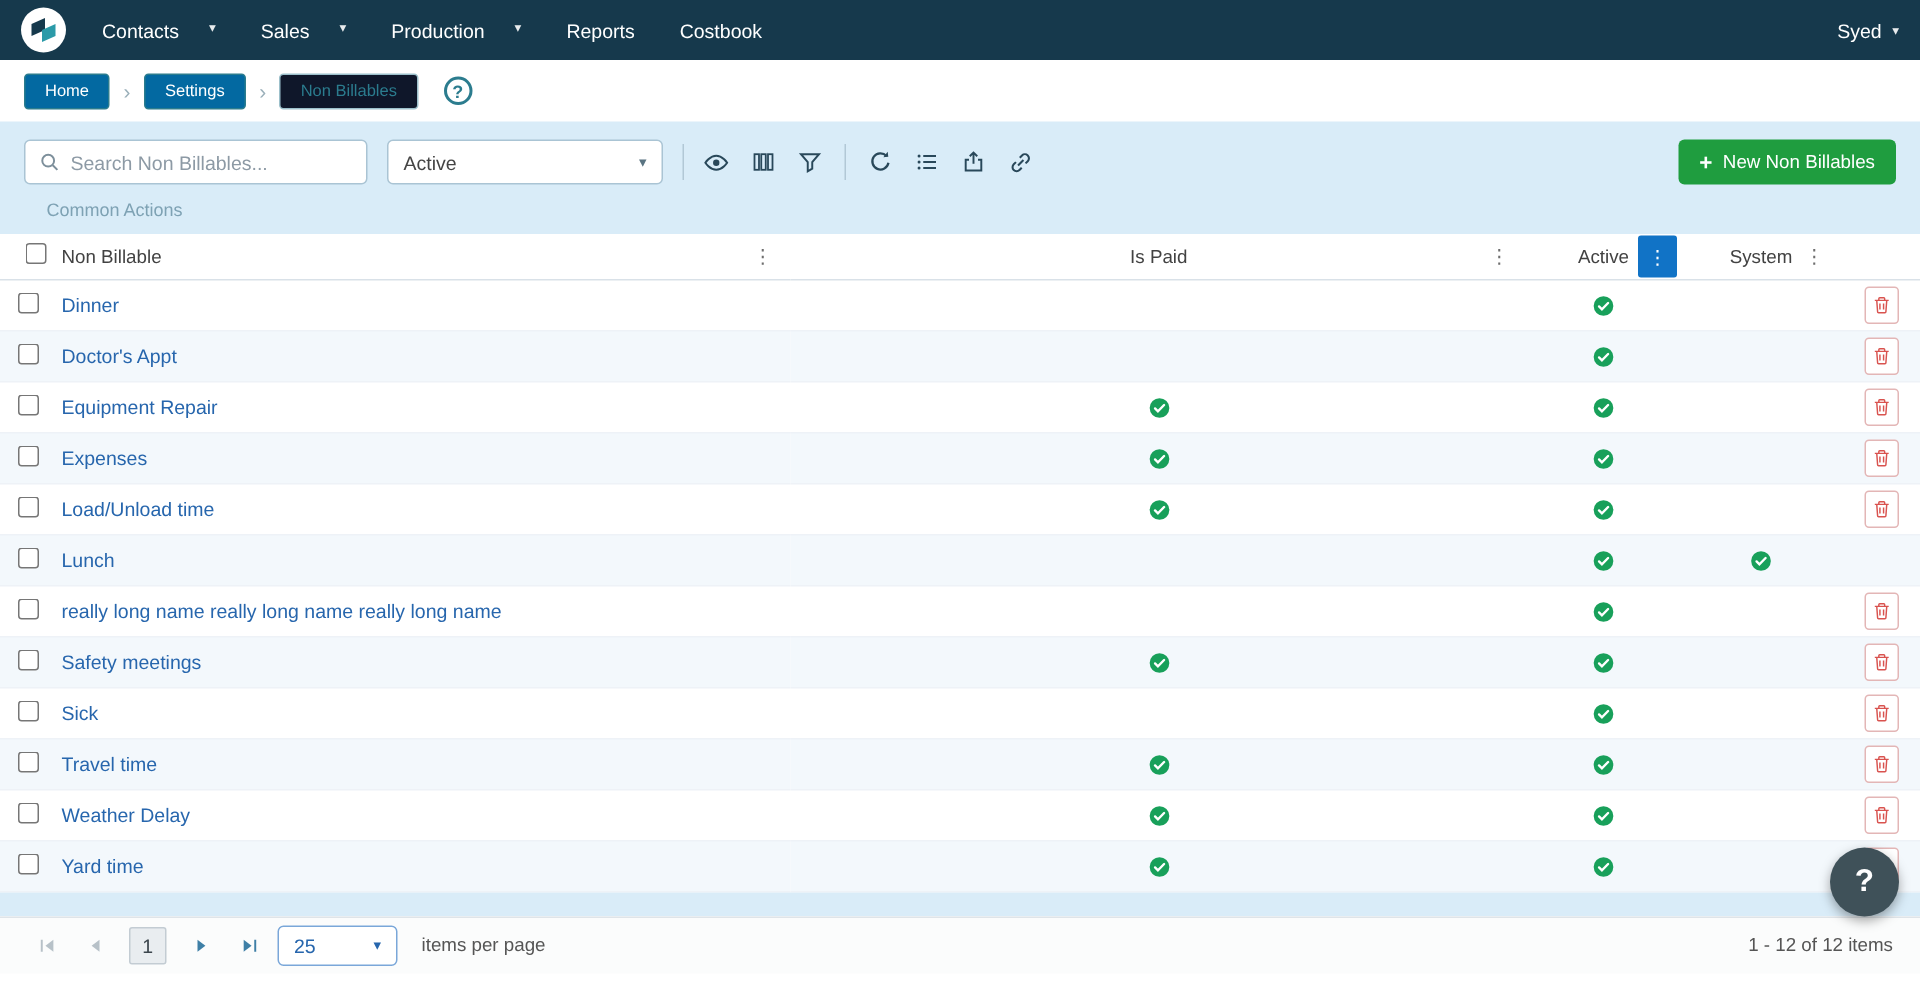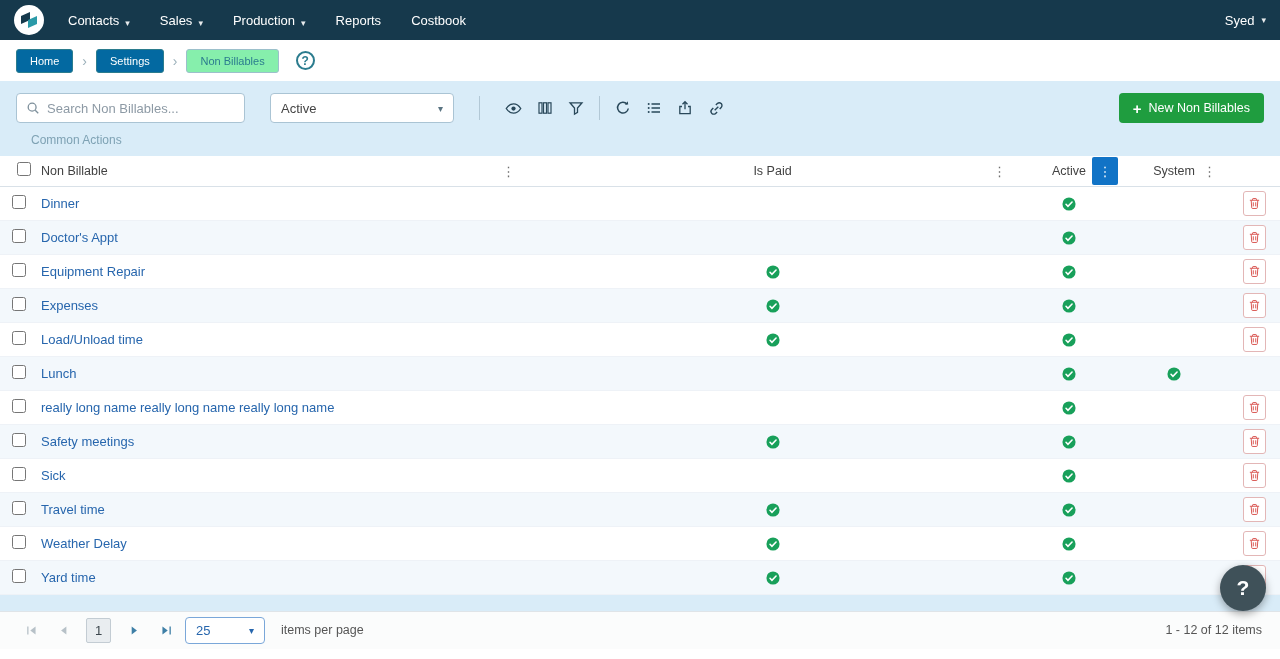--- a/index.html
+++ b/index.html
@@ -4,37 +4,37 @@
 <style>
   * { box-sizing: border-box; margin: 0; padding: 0; }
   html,body { width:1280px; height:659px; overflow:hidden; background:#fff;
     font-family:"Liberation Sans", sans-serif; }
   .page { position:relative; width:1280px; height:659px; background:#fff; }
 
   
   .topbar { height:40px; background:#16394c; display:flex; align-items:center; padding:0 14px; color:#fff; }
   .logo-wrap { width:30px; height:30px; border-radius:50%; background:#fff; display:flex; align-items:center; justify-content:center; margin-right:24px; }
   .nav-items { display:flex; align-items:center; gap:30px; }
-  .nav-item { display:flex; align-items:flex-end; gap:6px; font-size:13px; cursor:pointer; }
+  .nav-item { display:flex; align-items:flex-start; gap:20px; font-size:13px; cursor:pointer; }
   .nav-caret { font-size:9px; opacity:.9; }
   .topbar .spacer { flex:1; }
   .user-menu { display:flex; align-items:center; gap:7px; font-size:13px; cursor:pointer; }
 
   
   .crumbbar { height:41px; background:#fff; display:flex; align-items:center; padding:0 16px; gap:9px; }
   .crumb-btn { font-size:11px; padding:5px 13px; border-radius:3px; border:1px solid #2b7c8e;
     background:#0369a1; color:#fff; cursor:pointer; font-family:inherit; }
-  .crumb-btn.outline { background:#86efac; color:#2b7c8e; border-color:#9cc0cb; }
+  .crumb-btn.outline { background:#0f172a; color:#2b7c8e; border-color:#9cc0cb; }
   .crumb-sep { color:#9bb0ba; font-size:14px; line-height:1; }
   .crumb-help { width:19px; height:19px; border:2px solid #2b7c8e; border-radius:50%; color:#2b7c8e;
     font-size:12px; font-weight:bold; display:flex; align-items:center; justify-content:center; margin-left:8px; cursor:pointer; }
 
   
   .band-top { background:#d9ecf8; padding:12px 16px 0 16px; height:75px; }
-  .toolbar-row { display:flex; align-items:center; gap:25px; }
+  .toolbar-row { display:flex; align-items:center; gap:13px; }
   .search-box { width:229px; height:30px; background:#fff; border:1px solid #aac4d4; border-radius:4px;
     display:flex; align-items:center; padding:0 9px; gap:7px; }
   .search-box input { border:none; outline:none; flex:1; font-size:13px; color:#333; font-family:inherit; background:transparent; }
   .search-box input::placeholder { color:#8d9aa5; }
   .dropdown { height:30px; background:#fff; border:1px solid #aac4d4; border-radius:4px;
     display:flex; align-items:center; justify-content:space-between; padding:0 10px; font-size:13px; color:#444; cursor:pointer; }
   .dd-status { width:184px; }
   .dd-caret { font-size:10px; color:#5a7482; }
   .tool-icons { display:flex; align-items:center; gap:15px; color:#29485a; }
   .tool-icons svg { display:block; cursor:pointer; }

